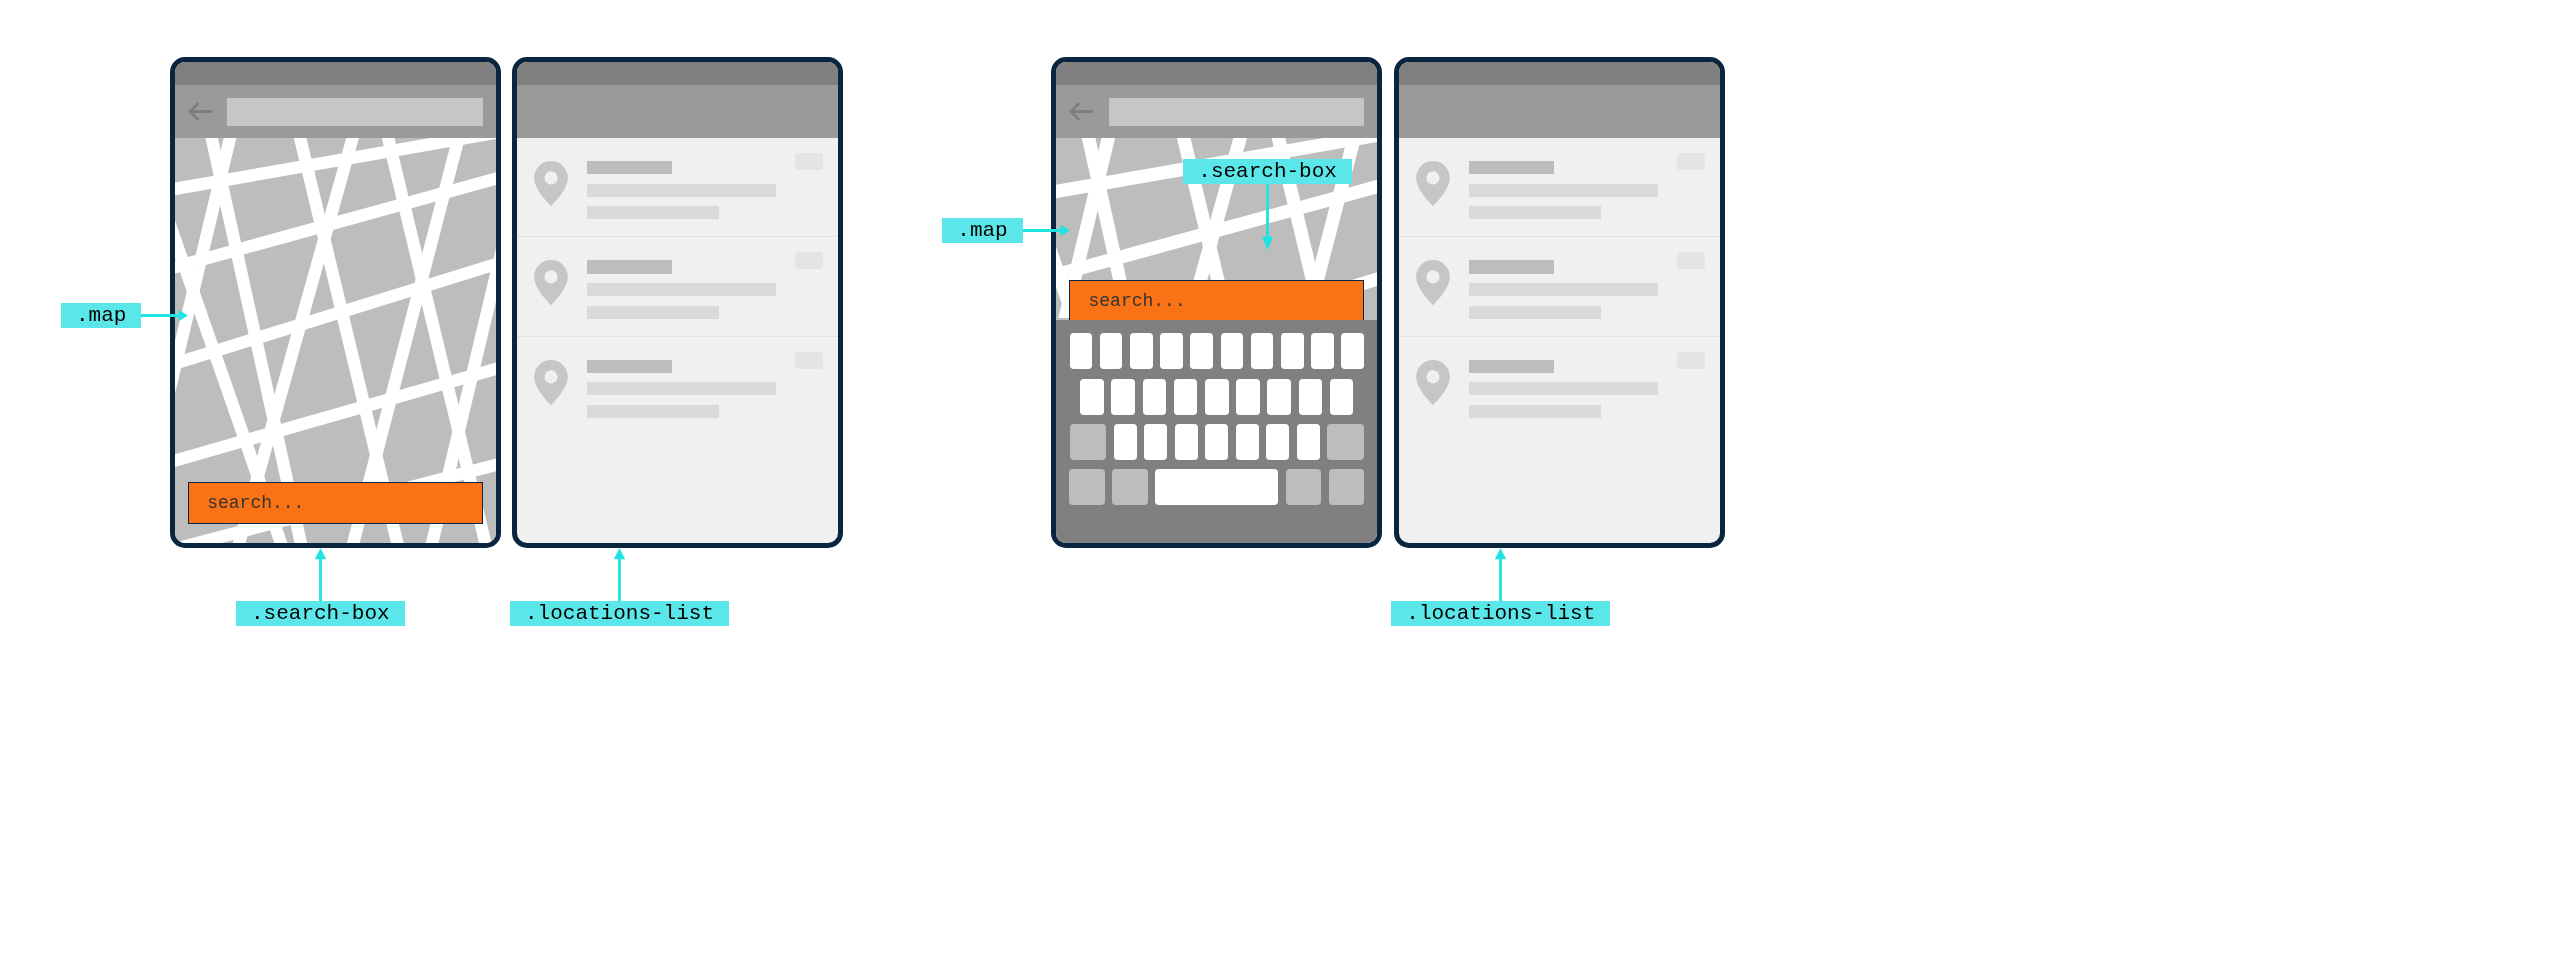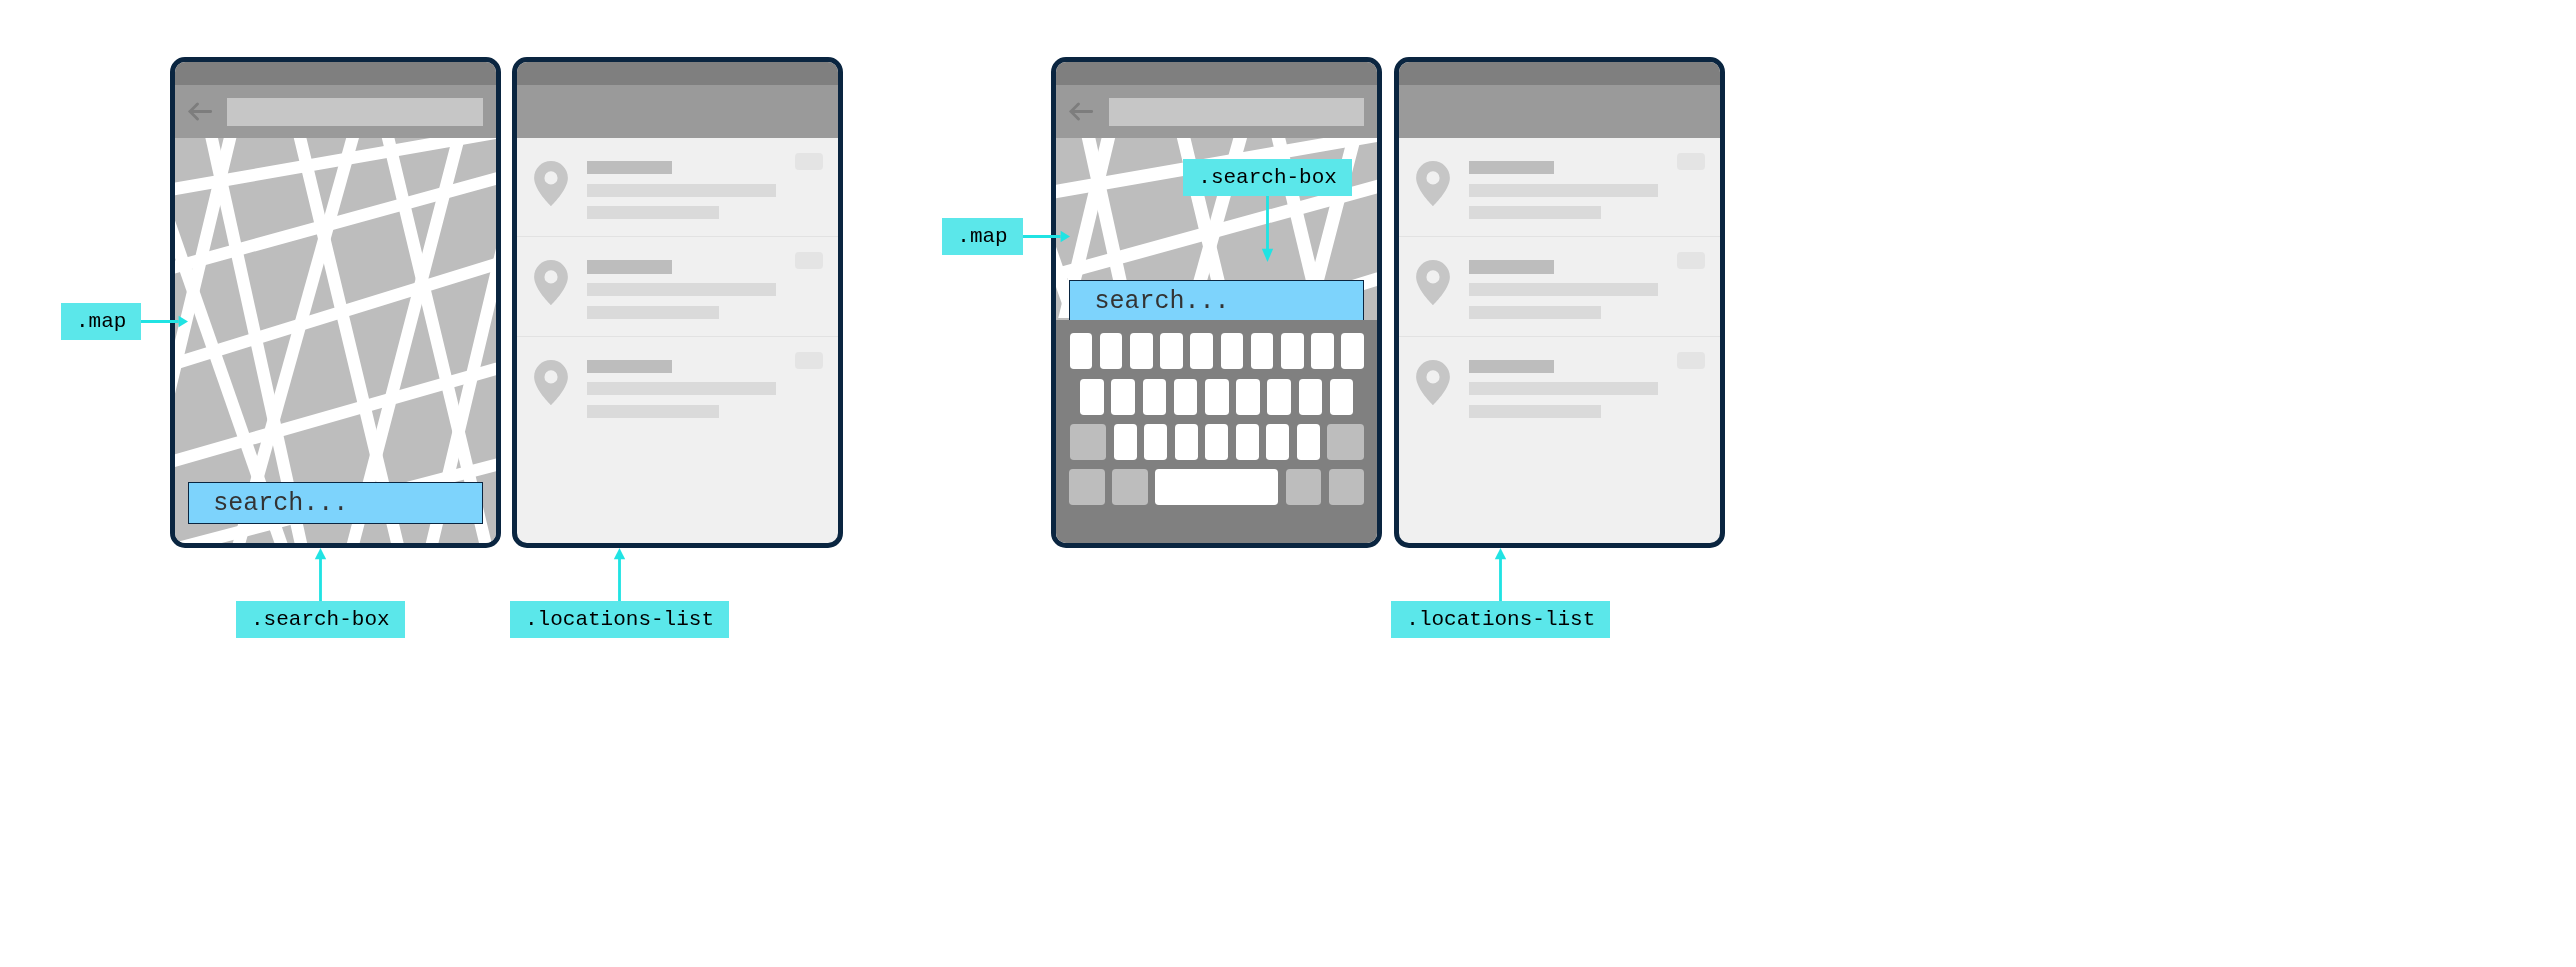--- a/index.html
+++ b/index.html
@@ -71,27 +71,27 @@
     height: 100%;
   }
   .map-short {
     height: 180px;
   }
   .search-input {
     position: absolute;
     left: 13.2px;
     right: 13.2px;
     height: 42px;
-    background: #7dd3fc;
+    background: #f97316;
     border: 1.9px solid #0a2540;
     display: flex;
     align-items: center;
-    padding: 0 24px;
+    padding: 0 18px;
     color: #333;
-    font-size: 25px;
+    font-size: 18px;
     font-family: inherit;
   }
   .search-input.bottom { bottom: 19px; }
   .search-input.mid    { top: 142px; }
   
   .keyboard {
     position: absolute;
     left: 0; right: 0; bottom: 0;
     height: 223px;
     background: #808080;
@@ -170,21 +170,21 @@
   .callout {
     position: absolute;
     display: flex;
     align-items: center;
     gap: 0;
     font-size: 21px;
     color: #000;
   }
   .callout .label {
     background: #5be7ea;
-    padding: 7px 15px;
+    padding: 1px 15px;
     white-space: nowrap;
     text-align: center;
   }
   .arrow-right svg, .arrow-up svg, .arrow-down svg { display:block; }
 </style>
 </head>
 <body>
 
 <svg width="0" height="0" style="position:absolute">
   <defs>

